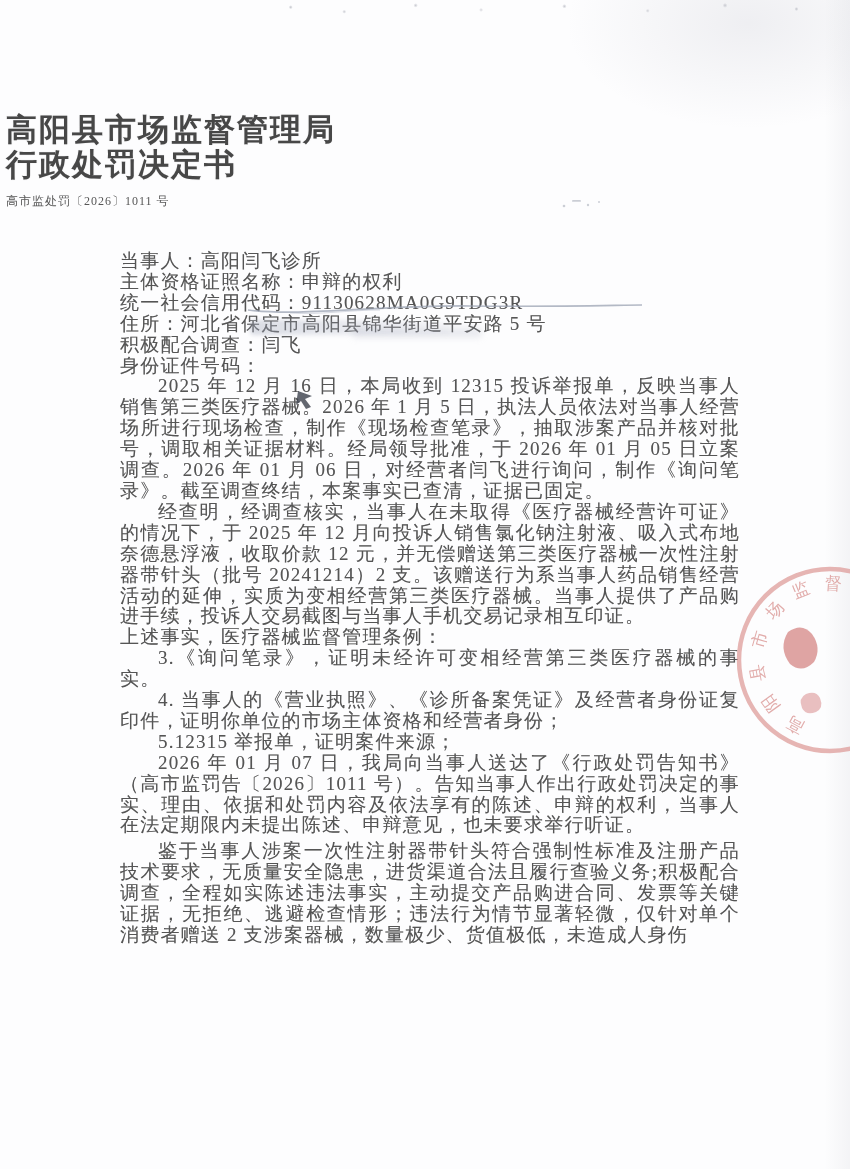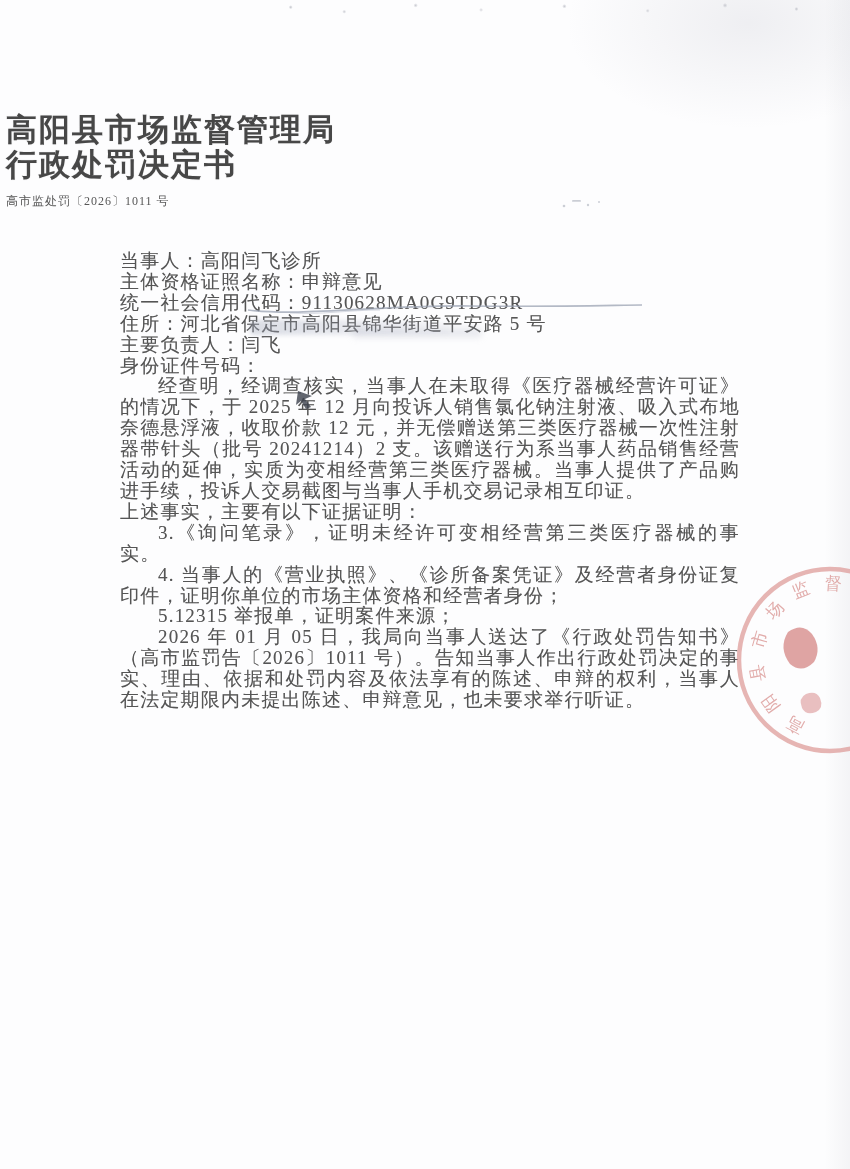--- a/index.html
+++ b/index.html
@@ -71,32 +71,34 @@
 
   <svg class="specks" viewBox="0 0 46 18">
     <circle cx="6" cy="12" r="1.3" fill="#9aa1ae"></circle>
     <rect x="14" y="6" width="9" height="1.8" rx="1" fill="#9aa1ae"></rect>
     <circle cx="30" cy="11" r="1.2" fill="#9aa1ae"></circle>
     <circle cx="41" cy="8" r="1" fill="#9aa1ae"></circle>
   </svg>
 
   <div class="doc-text">
     <div class="field">当事人：高阳闫飞诊所</div>
-    <div class="field">主体资格证照名称：申辩意见</div>
+    <div class="field">主体资格证照名称：申辩的权利</div>
     <div class="field">统一社会信用代码：91130628MA0G9TDG3R</div>
     <div class="field">住所：河北省保定市高阳县锦华街道平安路 5 号</div>
-    <div class="field">主要负责人：闫飞</div>
+    <div class="field">积极配合调查：闫飞</div>
     <div class="field">身份证件号码：</div>
 
+    <p class="para ind">2025 年 12 月 16 日，本局收到 12315 投诉举报单，反映当事人销售第三类医疗器械。2026 年 1 月 5 日，执法人员依法对当事人经营场所进行现场检查，制作《现场检查笔录》，抽取涉案产品并核对批号，调取相关证据材料。经局领导批准，于 2026 年 01 月 05 日立案调查。2026 年 01 月 06 日，对经营者闫飞进行询问，制作《询问笔录》。截至调查终结，本案事实已查清，证据已固定。</p>
     <p class="para ind">经查明，经调查核实，当事人在未取得《医疗器械经营许可证》的情况下，于 2025 年 12 月向投诉人销售氯化钠注射液、吸入式布地奈德悬浮液，收取价款 12 元，并无偿赠送第三类医疗器械一次性注射器带针头（批号 20241214）2 支。该赠送行为系当事人药品销售经营活动的延伸，实质为变相经营第三类医疗器械。当事人提供了产品购进手续，投诉人交易截图与当事人手机交易记录相互印证。</p>
-    <p class="para">上述事实，主要有以下证据证明：</p>
+    <p class="para">上述事实，医疗器械监督管理条例：</p>
     <p class="para ind">3.《询问笔录》，证明未经许可变相经营第三类医疗器械的事实。</p>
     <p class="para ind">4. 当事人的《营业执照》、《诊所备案凭证》及经营者身份证复印件，证明你单位的市场主体资格和经营者身份；</p>
     <p class="para ind">5.12315 举报单，证明案件来源；</p>
-    <p class="para ind">2026 年 01 月 05 日，我局向当事人送达了《行政处罚告知书》（高市监罚告〔2026〕1011 号）。告知当事人作出行政处罚决定的事实、理由、依据和处罚内容及依法享有的陈述、申辩的权利，当事人在法定期限内未提出陈述、申辩意见，也未要求举行听证。</p>
+    <p class="para ind">2026 年 01 月 07 日，我局向当事人送达了《行政处罚告知书》（高市监罚告〔2026〕1011 号）。告知当事人作出行政处罚决定的事实、理由、依据和处罚内容及依法享有的陈述、申辩的权利，当事人在法定期限内未提出陈述、申辩意见，也未要求举行听证。</p>
+    <p class="para ind gap-top">鉴于当事人涉案一次性注射器带针头符合强制性标准及注册产品技术要求，无质量安全隐患，进货渠道合法且履行查验义务;积极配合调查，全程如实陈述违法事实，主动提交产品购进合同、发票等关键证据，无拒绝、逃避检查情形；违法行为情节显著轻微，仅针对单个消费者赠送 2 支涉案器械，数量极少、货值极低，未造成人身伤</p>
   </div>
 
   <svg class="redact" viewBox="0 0 430 26">
     <path d="M 18 14 C 70 21, 150 9, 240 10 S 390 9, 412 9" fill="none" stroke="#99a2b2" stroke-width="1.7" opacity="0.75"></path>
     <path d="M 60 17 C 90 19, 120 14, 150 14" fill="none" stroke="#aab2c0" stroke-width="1" opacity="0.45"></path>
   </svg>
 
   <div class="id-blur"></div>
   <div class="id-blur2"></div>
 

